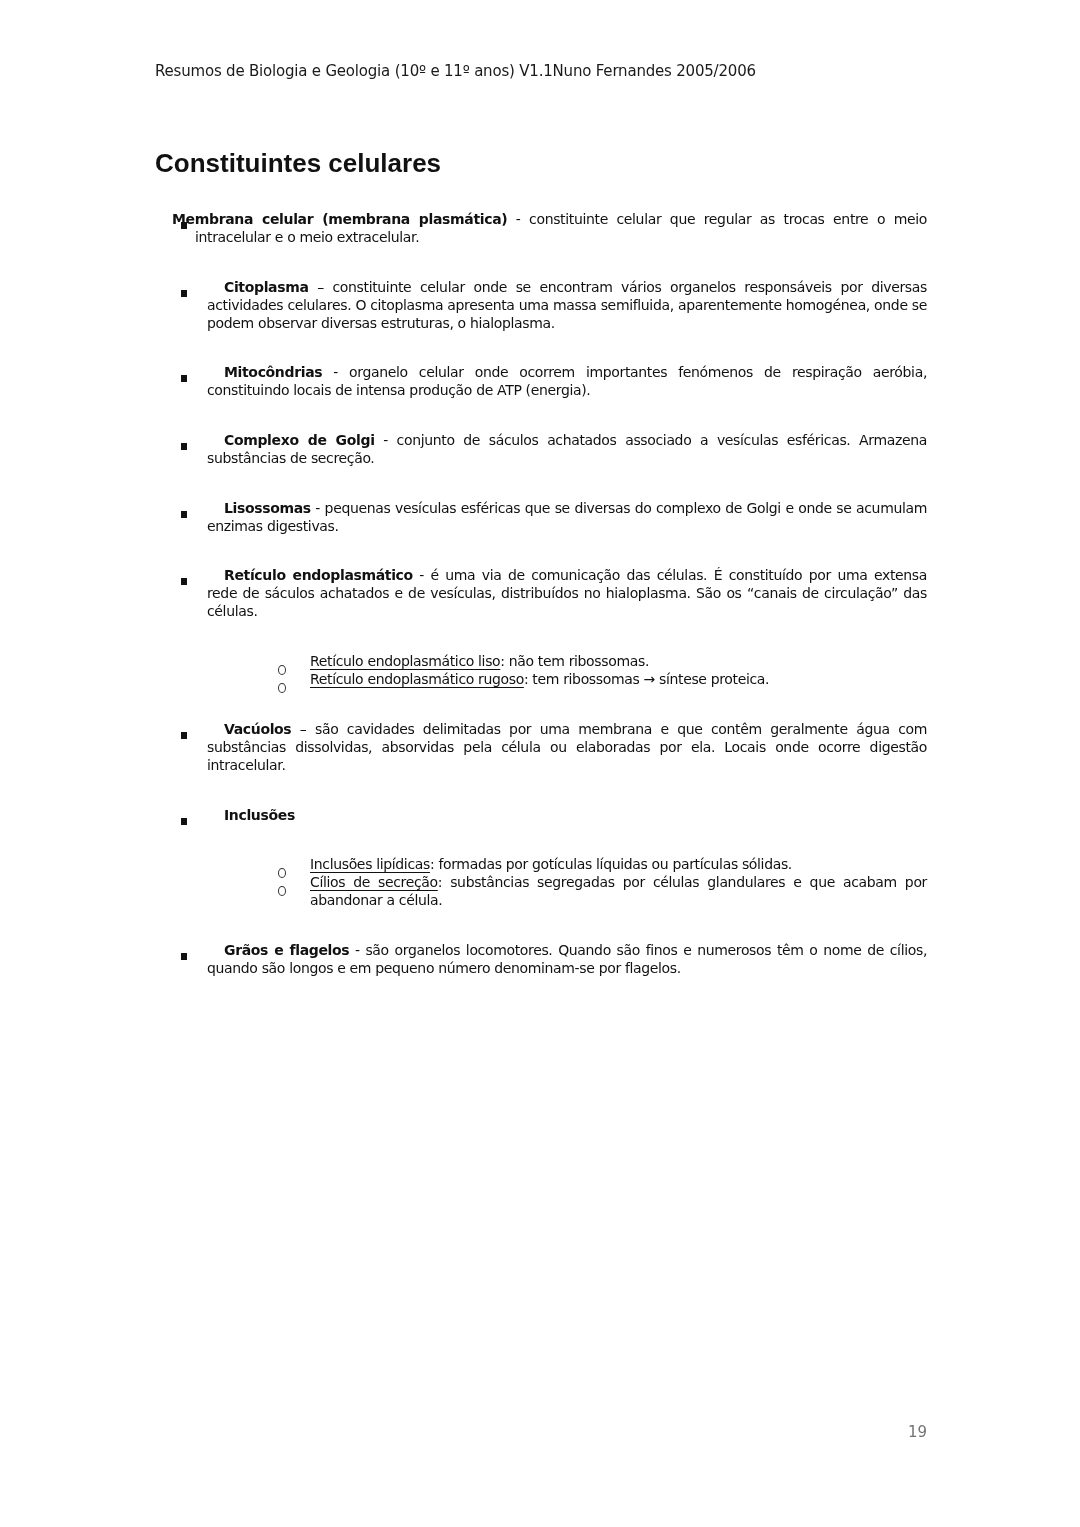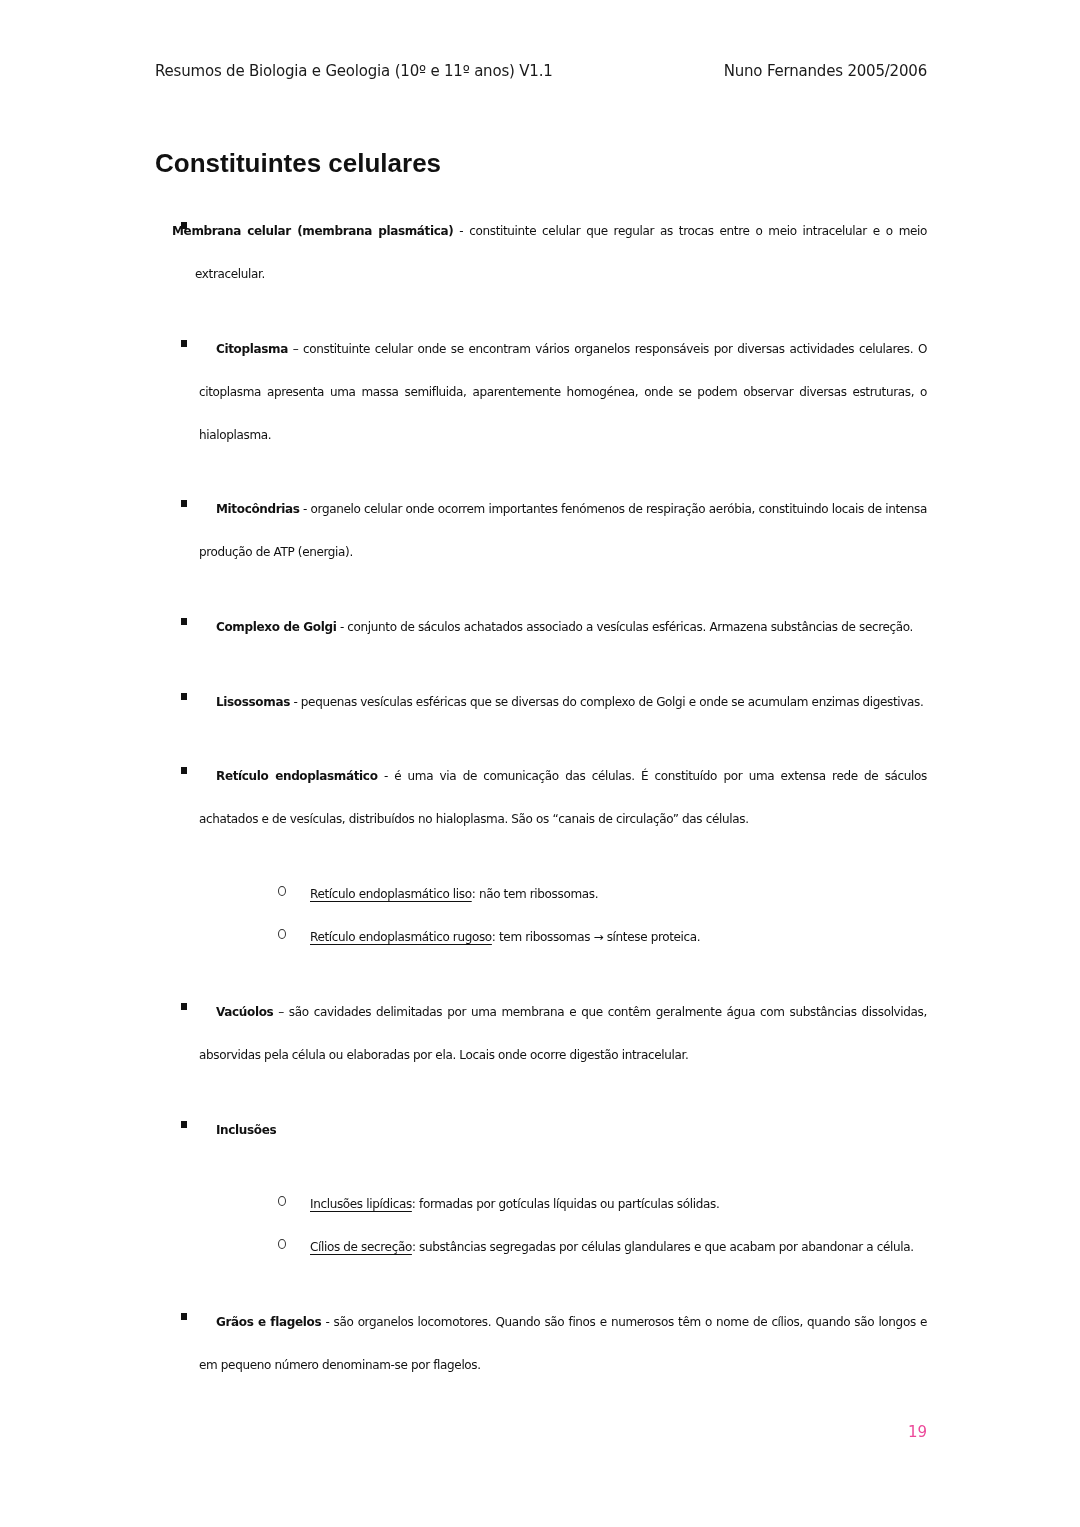--- a/index.html
+++ b/index.html
@@ -2,48 +2,48 @@
 <html><head>
 <meta charset="utf-8">
 <style>
   html, body { margin: 0; padding: 0; background: #ffffff; }
   body {
     width: 1080px; height: 1527px; position: relative; overflow: hidden;
     font-family: "DejaVu Sans", sans-serif; color: #111111;
   }
   .page-header {
     position: absolute; top: 62px; left: 155px; width: 772px;
-    display: flex; justify-content: space-between;
+    display: flex; justify-content: flex-start;
     font-size: 15px; letter-spacing: -0.2px; color: #1a1a1a;
   }
   .title {
     position: absolute; top: 148px; left: 155px;
     font-family: "Liberation Sans", sans-serif; font-weight: bold; 
     font-size: 26px; margin: 0; color: #111;
   }
   .content {
     position: absolute; top: 210px; left: 155px; width: 772px;
-    font-size: 12px; line-height: 43px; letter-spacing: -0.35px;
+    font-size: 14px; line-height: 18px; letter-spacing: -0.35px;
   }
   .item { position: relative; padding-left: 40px; text-align: justify; margin: 0 0 31.7px 0; }
   .item .bullet {
     position: absolute; left: 26px; top: 12px; width: 6px; height: 7px; background: #111;
   }
-  .item .para { display: block; text-indent: 17px; margin-left: 4px; }
+  .item .para { display: block; text-indent: 17px; margin-left: 12px; }
   .term { font-weight: bold; }
   .sub-list { margin: 0 0 31.7px 0; padding: 0; list-style: none; }
   .sub-item { position: relative; padding-left: 155px; text-align: justify; }
   .sub-item .circle {
     position: absolute; left: 123px; top: 13px; width: 6px; height: 8px;
     border: 1.2px solid #333; border-radius: 50%;
   }
   .u { text-decoration: underline; text-underline-offset: 3px; }
   .page-number {
     position: absolute; top: 1423px; left: 900px; width: 27px; text-align: right;
-    font-size: 15px; color: #ec4899;
+    font-size: 15px; color: #737373;
   }
 </style>
 </head>
 <body>
 
 <div class="page-header">
   <span>Resumos de Biologia e Geologia (10º e 11º anos) V1.1</span>
   <span>Nuno Fernandes 2005/2006</span>
 </div>
 

